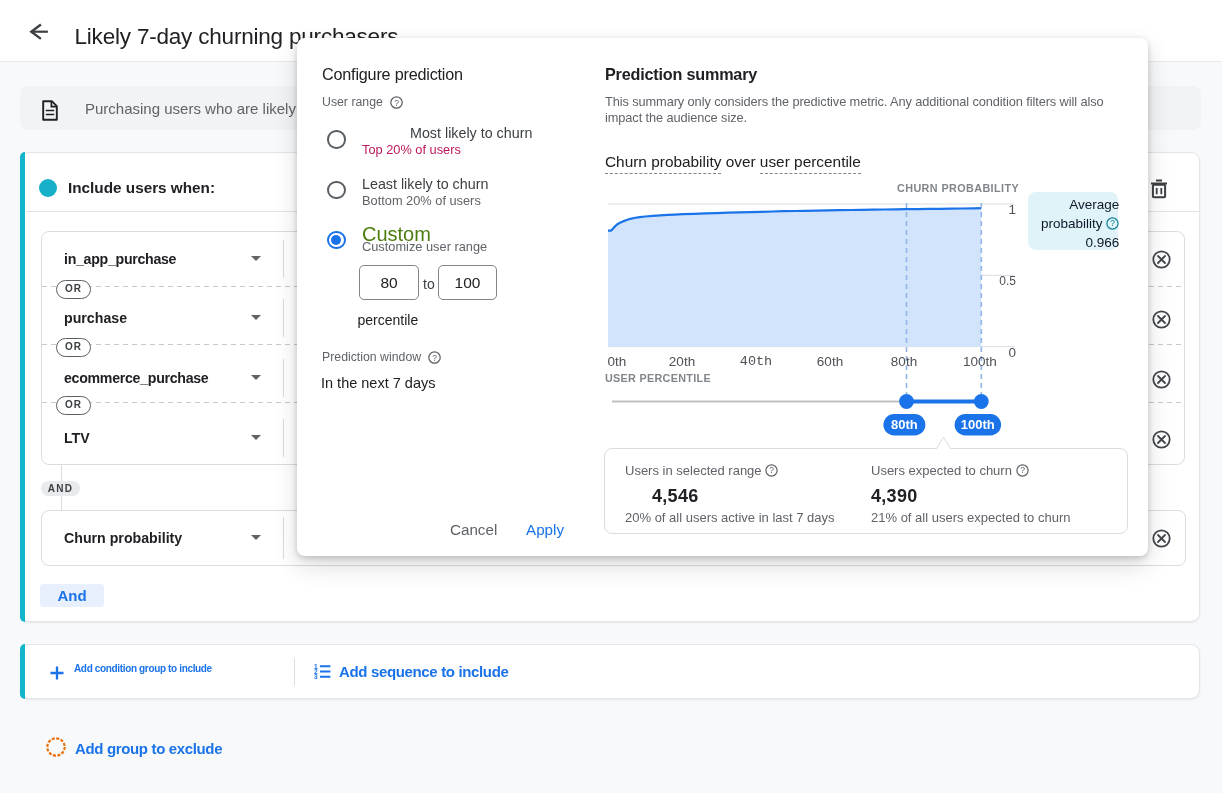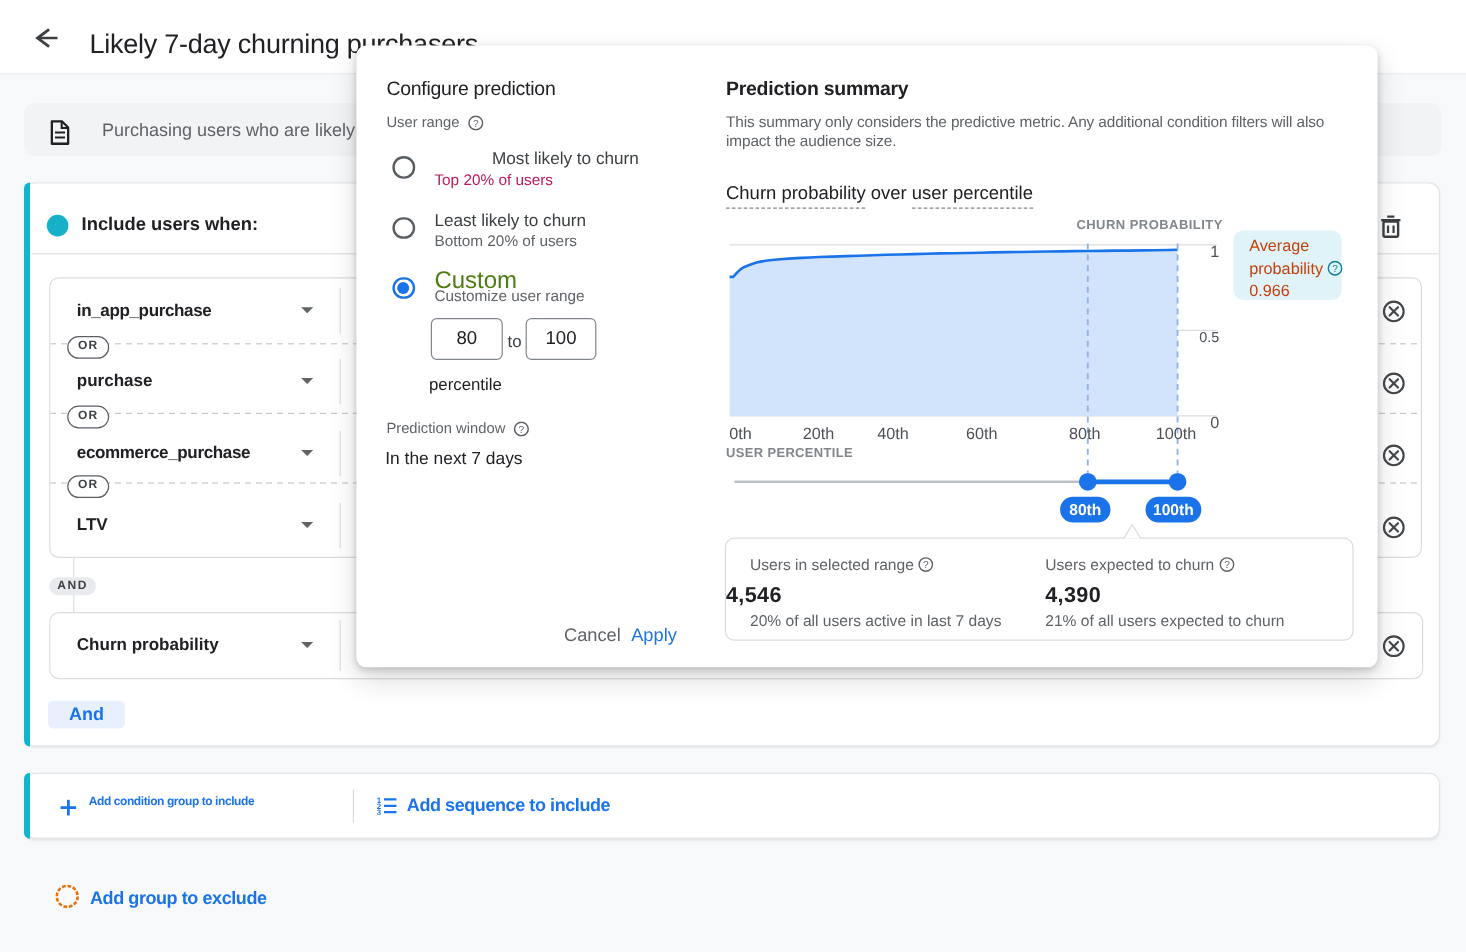--- a/index.html
+++ b/index.html
@@ -139,21 +139,21 @@
 <div class="abs" style="left:423px;top:276px;font-size:14px;color:#3c4043;">to</div>
 <div class="abs" style="left:438px;top:265px;width:59px;height:35px;border:1px solid #80868b;border-radius:5px;font-size:15.5px;color:#202124;text-align:center;line-height:33px;">100</div>
 <div class="abs" style="left:357.5px;top:311.5px;font-size:14px;color:#202124;">percentile</div>
 
 <div class="abs" style="left:322px;top:350px;font-size:12.3px;color:#5f6368;">Prediction window&nbsp; <svg width="13" height="13" viewBox="0 0 13 13" style="vertical-align:-2.5px">
       <circle cx="6.5" cy="6.5" r="5.7" fill="none" stroke="#5f6368" stroke-width="1.25"></circle>
       <text x="6.5" y="9.6" text-anchor="middle" font-size="8.5" fill="#5f6368" font-family="Liberation Sans">?</text>
     </svg></div>
 <div class="abs" style="left:321px;top:375px;font-size:14.5px;color:#202124;">In the next 7 days</div>
 
-<div class="abs" style="left:450px;top:521px;font-size:15.2px;color:#5f6368;margin-left:20px;">Cancel</div>
+<div class="abs" style="left:450px;top:521px;font-size:15.2px;color:#5f6368;">Cancel</div>
 <div class="abs" style="left:526px;top:521px;font-size:15.2px;color:#1a73e8;">Apply</div>
 
 <div class="abs" style="left:605px;top:64.5px;font-size:16.2px;font-weight:bold;color:#202124;letter-spacing:-.2px;">Prediction summary</div>
 <div class="abs" style="left:605px;top:94px;width:516px;font-size:12.8px;letter-spacing:-.1px;line-height:15.5px;color:#5f6368;">This summary only considers the predictive metric. Any additional condition filters will also impact the audience size.</div>
 <div class="abs" style="left:605px;top:153px;font-size:15.4px;color:#202124;"><span style="border-bottom:1px dashed #80868b;padding-bottom:3px;">Churn probability</span> over <span style="border-bottom:1px dashed #80868b;padding-bottom:3px;">user percentile</span></div>
 <div class="abs" style="left:869px;top:182px;width:150px;text-align:right;font-size:10.8px;font-weight:bold;letter-spacing:.4px;color:#80868b;">CHURN PROBABILITY</div>
 
 <svg class="abs" style="left:583px;top:180px;" width="450" height="262" viewBox="0 0 450 262">
 
   <line x1="25" y1="24" x2="431" y2="24" stroke="#dadce0" stroke-width="1"></line>
@@ -176,41 +176,41 @@
   <rect x="371.6" y="234" width="46.5" height="21.5" rx="10.7" fill="#1a73e8"></rect>
   <text x="394.8" y="249" text-anchor="middle" font-size="13" font-weight="bold" fill="#fff" font-family="Liberation Sans">100th</text>
 </svg>
 
 <div class="abs" style="left:986px;top:202px;width:30px;text-align:right;font-size:13.5px;color:#4d5156;">1</div>
 <div class="abs" style="left:986px;top:274px;width:30px;text-align:right;font-size:12px;color:#4d5156;">0.5</div>
 <div class="abs" style="left:986px;top:345px;width:30px;text-align:right;font-size:13.5px;color:#4d5156;">0</div>
 
 <div class="abs" style="left:592px;top:354px;width:50px;text-align:center;font-size:13.5px;color:#4d5156;">0th</div>
 <div class="abs" style="left:657px;top:354px;width:50px;text-align:center;font-size:13.5px;color:#4d5156;">20th</div>
-<div class="abs" style="left:731px;top:354px;width:50px;text-align:left;font-size:13.5px;color:#4d5156;">40th</div>
-<div class="abs" style="left:805px;top:354px;width:50px;font-size:13.5px;color:#4d5156;">60th</div>
+<div class="abs" style="left:731px;top:354px;width:50px;text-align:center;font-size:13.5px;color:#4d5156;font-family:Liberation Mono, monospace;">40th</div>
+<div class="abs" style="left:805px;top:354px;width:50px;text-align:center;font-size:13.5px;color:#4d5156;">60th</div>
 <div class="abs" style="left:879px;top:354px;width:50px;text-align:center;font-size:13.5px;color:#4d5156;">80th</div>
 <div class="abs" style="left:953px;top:354px;width:54px;text-align:center;font-size:13.5px;color:#4d5156;">100th</div>
 <div class="abs" style="left:605px;top:372px;font-size:10.8px;font-weight:bold;letter-spacing:.3px;color:#80868b;">USER PERCENTILE</div>
 
 <div class="abs" style="left:1028px;top:192px;width:90px;height:58px;background:#e0f3f8;border-radius:8px;"></div>
-<div class="abs" style="left:1041px;top:195px;font-size:13.5px;line-height:19px;color:#c2410c;">Average<br>probability <svg width="13" height="13" viewBox="0 0 13 13" style="vertical-align:-2px">
+<div class="abs" style="left:1041px;top:195px;font-size:13.5px;line-height:19px;color:#0f172a;text-align:right;">Average<br>probability <svg width="13" height="13" viewBox="0 0 13 13" style="vertical-align:-2px">
       <circle cx="6.5" cy="6.5" r="5.6" fill="none" stroke="#0b7e95" stroke-width="1.2"></circle>
       <text x="6.5" y="9.4" text-anchor="middle" font-size="8.5" fill="#0b7e95" font-family="Liberation Sans">?</text>
     </svg><br>0.966</div>
 
 <div class="abs" style="left:604px;top:448px;width:524px;height:86px;background:#fff;border:1px solid #dadce0;border-radius:8px;"></div>
 <svg class="abs" style="left:936px;top:436px;" width="15" height="13" viewBox="0 0 15 13">
     <path d="M0.5 13 L7.5 1 L14.5 13 Z" fill="#fff"></path>
     <path d="M0.5 12.6 L7.5 1 L14.5 12.6" fill="none" stroke="#dadce0" stroke-width="1"></path>
   </svg>
 <div class="abs" style="left:625px;top:463px;font-size:13px;color:#5f6368;">Users in selected range <svg width="13" height="13" viewBox="0 0 13 13" style="vertical-align:-2px">
       <circle cx="6.5" cy="6.5" r="5.6" fill="none" stroke="#5f6368" stroke-width="1.2"></circle>
       <text x="6.5" y="9.4" text-anchor="middle" font-size="8.5" fill="#5f6368" font-family="Liberation Sans">?</text>
     </svg></div>
-<div class="abs" style="left:605px;top:486px;font-size:18px;font-weight:bold;color:#202124;letter-spacing:.3px;">4,546</div>
+<div class="abs" style="left:652px;top:486px;font-size:18px;font-weight:bold;color:#202124;letter-spacing:.3px;">4,546</div>
 <div class="abs" style="left:625px;top:510px;font-size:13px;color:#5f6368;">20% of all users active in last 7 days</div>
 <div class="abs" style="left:871px;top:463px;font-size:13px;color:#5f6368;">Users expected to churn <svg width="13" height="13" viewBox="0 0 13 13" style="vertical-align:-2px">
       <circle cx="6.5" cy="6.5" r="5.6" fill="none" stroke="#5f6368" stroke-width="1.2"></circle>
       <text x="6.5" y="9.4" text-anchor="middle" font-size="8.5" fill="#5f6368" font-family="Liberation Sans">?</text>
     </svg></div>
 <div class="abs" style="left:871px;top:486px;font-size:18px;font-weight:bold;color:#202124;letter-spacing:.3px;">4,390</div>
 <div class="abs" style="left:871px;top:510px;font-size:13px;color:#5f6368;">21% of all users expected to churn</div>
 
 </body></html>

